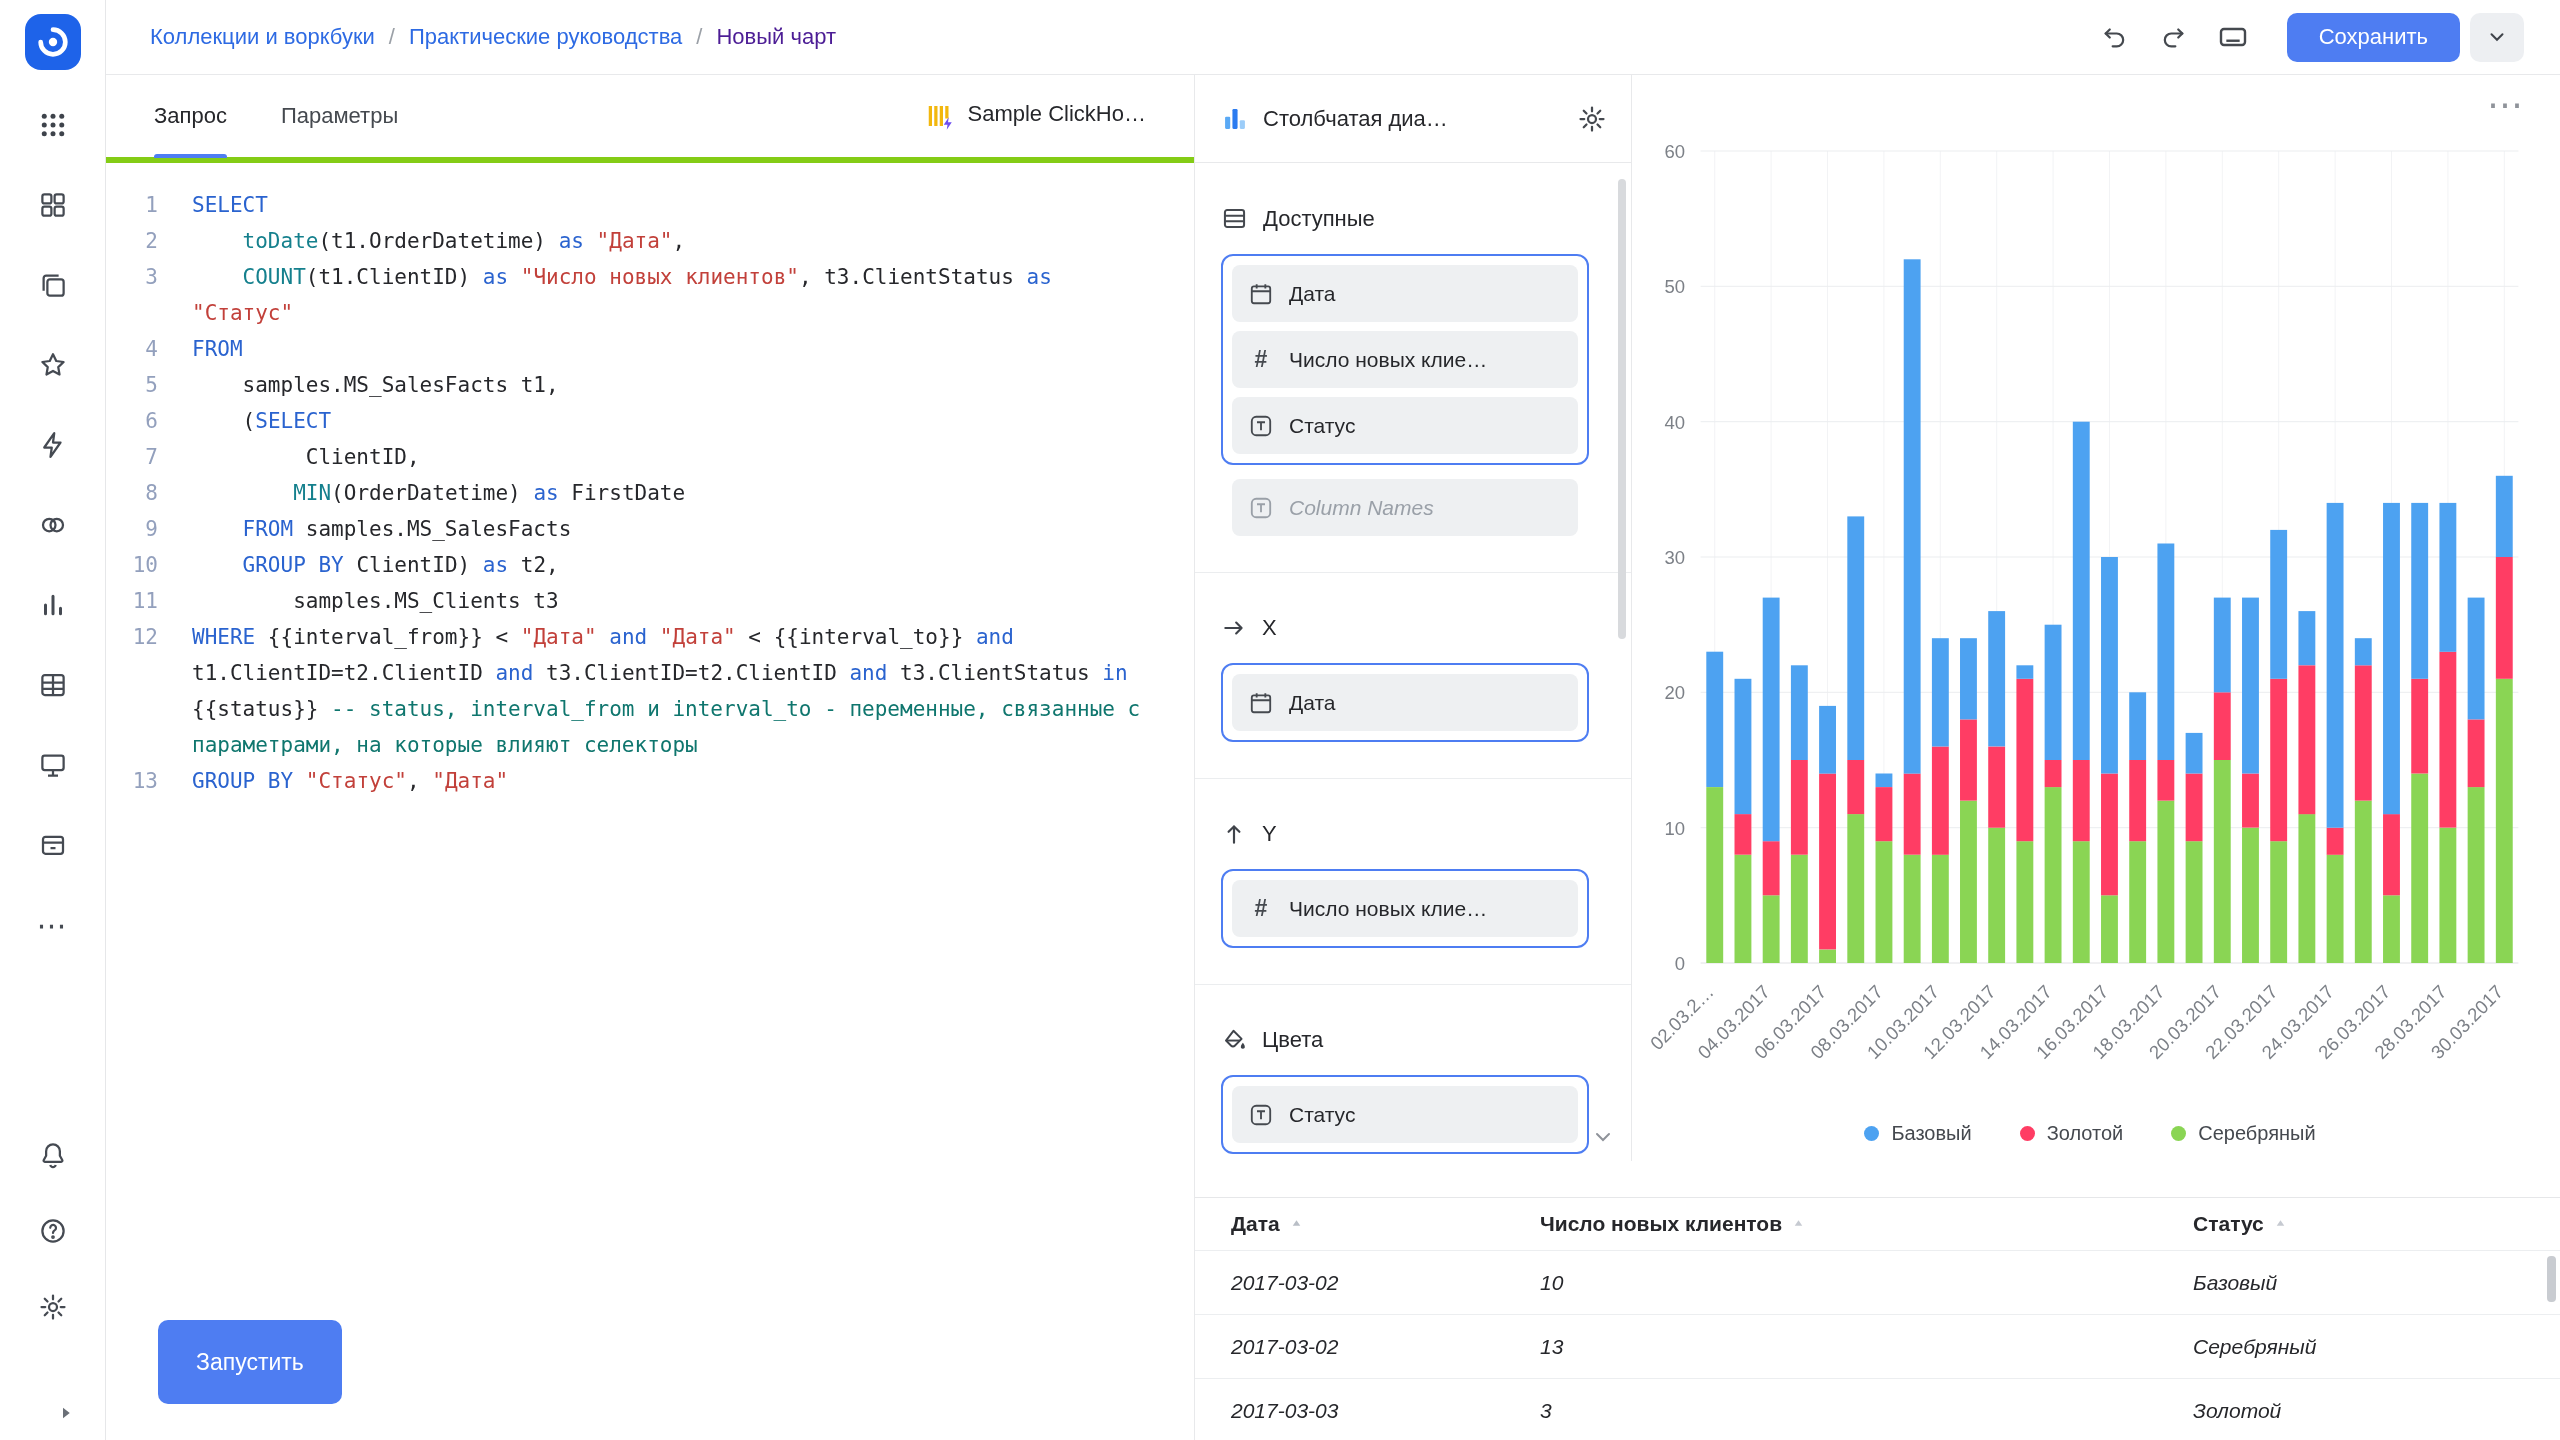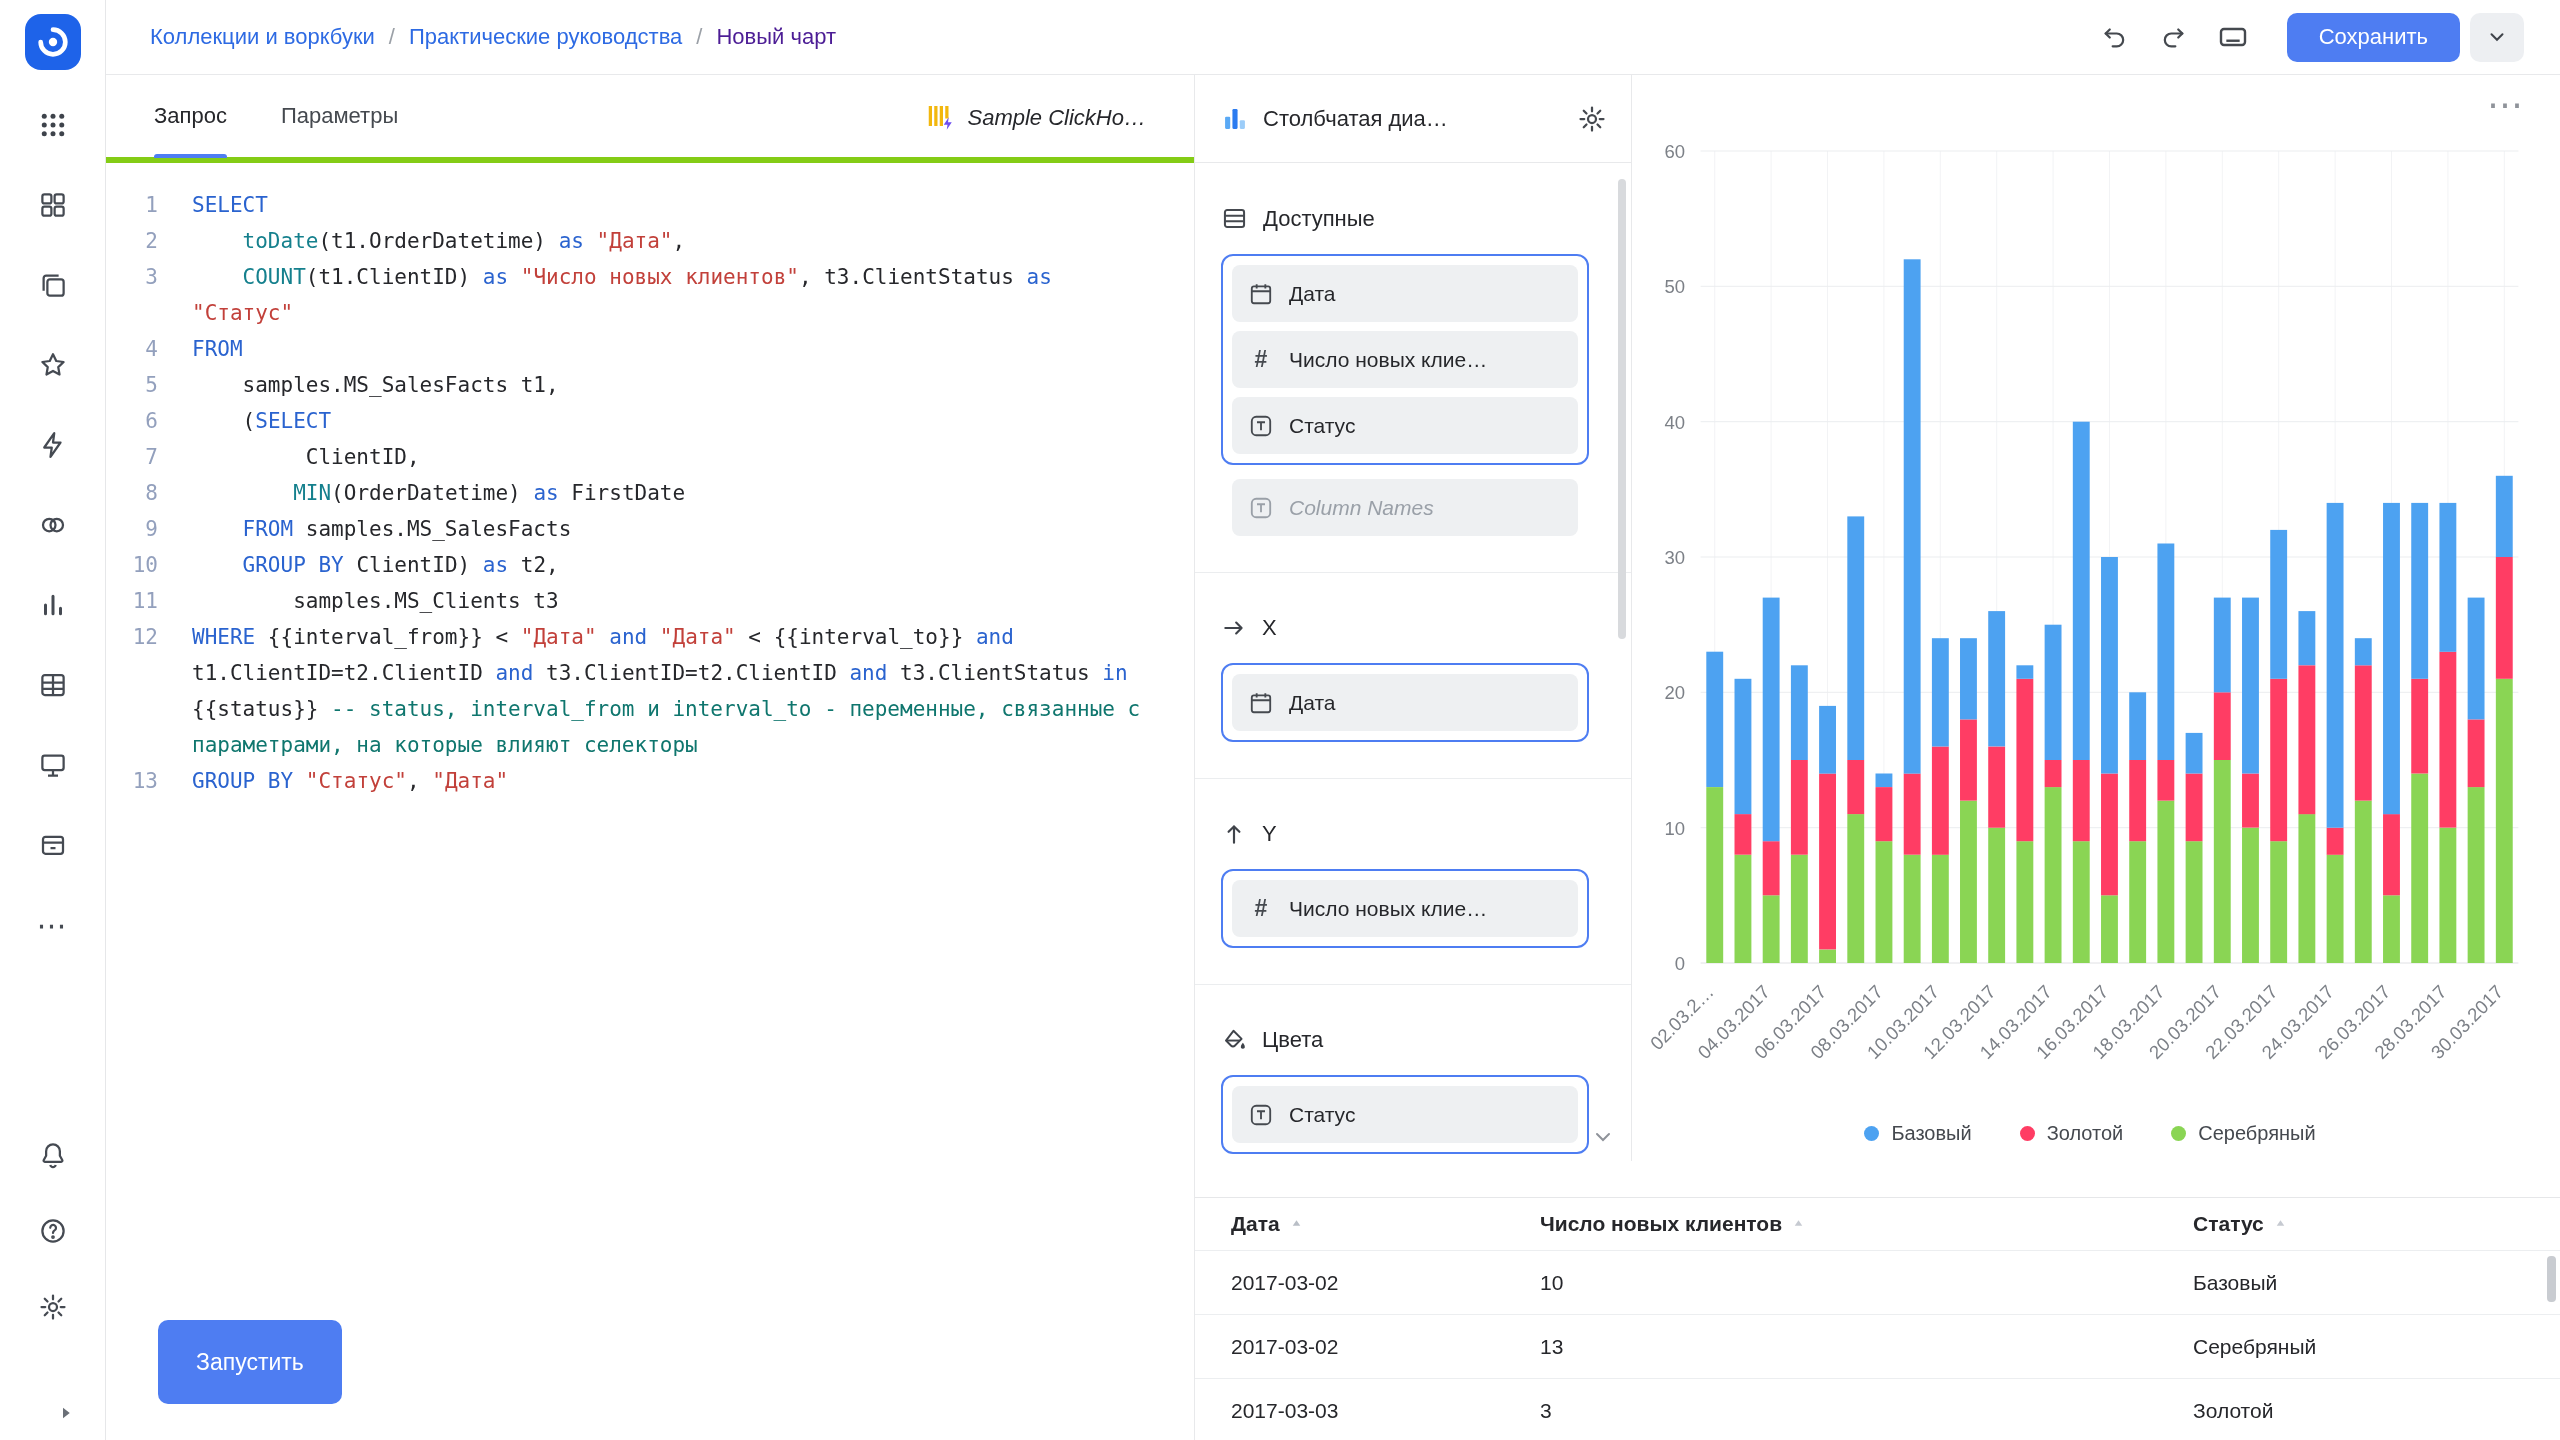--- a/index.html
+++ b/index.html
@@ -42,22 +42,22 @@
   
   .query-panel { width:1089px; min-width:1089px; border-right:1px solid #e8e9eb;
     display:flex; flex-direction:column; position:relative; }
   .tabs-row { height:88px; min-height:88px; border-bottom:6px solid #84cc16;
     display:flex; align-items:center; padding:0 48px; }
   .tab { font-size:22px; margin-right:54px; position:relative; height:100%;
     display:flex; align-items:center; cursor:pointer; color:#45494f; }
   .tab.active { color:#26272b; }
   .tab.active::after { content:""; position:absolute; left:0; right:0; bottom:-1px;
     height:4px; border-radius:3px 3px 0 0; background:var(--accent,#4e7df2); }
-  .connection { margin-left:auto; display:flex; align-items:flex-end; gap:13px;
-    font-size:22px; cursor:pointer; color:#26272b;font-style:italic; }
+  .connection { margin-left:auto; display:flex; align-items:flex-start; gap:13px;
+    font-size:22px; cursor:pointer; color:#26272b; }
 
   .code-area { flex:1; overflow:hidden; padding-top:24px;
     font-family:"DejaVu Sans Mono",monospace; font-size:21px; line-height:36px; }
   .code-line { display:flex; }
   .gutter { width:86px; min-width:86px; text-align:right; padding-right:34px;
     color:#93a0bd; user-select:none; }
   .code-content { flex:1; white-space:pre-wrap; word-break:break-word; padding-right:30px; }
   .tok-kw { color:#2a63cf; }
   .tok-fn { color:#15808d; }
   .tok-str { color:#c2403a; }
@@ -105,21 +105,21 @@
   .legend-item { display:flex; align-items:center; gap:12px; cursor:pointer; }
   .legend-dot { width:15px; height:15px; border-radius:50%; }
 
   
   .table-panel { height:243px; min-height:243px; border-top:1px solid #e6e7e9;
     overflow:hidden; position:relative; }
   .t-head { display:grid; grid-template-columns:309px 653px 1fr; padding:0 36px;
     height:52px; align-items:center; font-size:21px; font-weight:700; }
   .th { display:flex; align-items:center; gap:9px; cursor:pointer; }
   .t-row { display:grid; grid-template-columns:309px 653px 1fr; padding:8px 36px;
-    height:64px; align-items:center; font-size:21px; border-top:1px solid #eceef0; }
+    height:64px; align-items:center; font-size:21px; border-top:1px solid #eceef0;font-style:italic; }
   .t-scroll-thumb { position:absolute; right:4px; top:58px; width:9px; height:46px;
     background:#c9ccd1; border-radius:4px; cursor:pointer; }
 </style>
 </head>
 <body>
 
 <div class="app">
 
   <aside class="sidebar">
     <div class="logo">

